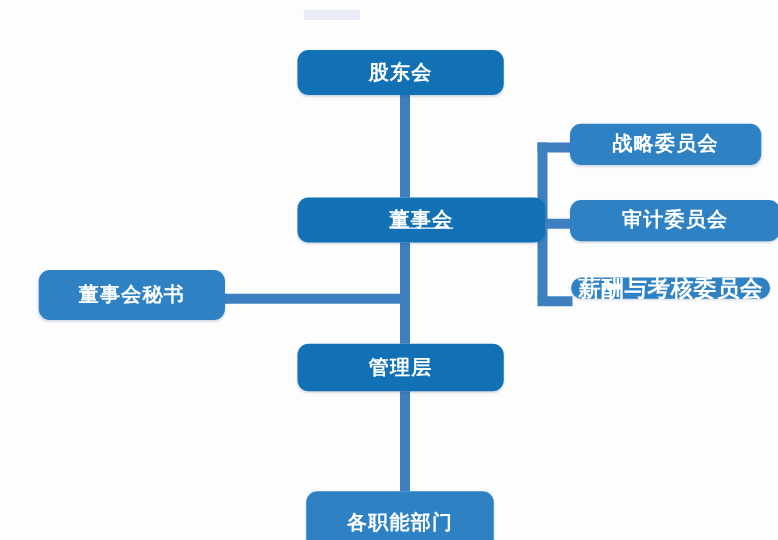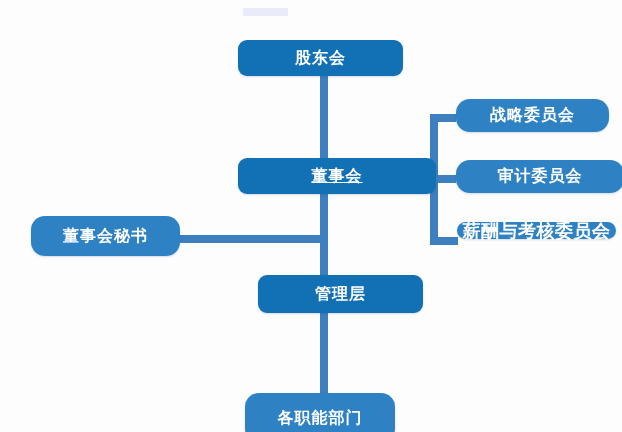--- a/index.html
+++ b/index.html
@@ -27,21 +27,21 @@
     justify-content: center;
     color: var(--text);
     font-weight: bold;
     font-size: 16px;
     letter-spacing: 1px;
     border-radius: 9px;
     box-shadow: 0 1px 2px rgba(20, 60, 110, 0.18);
     white-space: nowrap;
   }
   .node.dark  { background: var(--primary-dark); }
-  .node.light { background: var(--primary-light); border-radius: 14px; }
+  .node.light { background: var(--primary-light); }
   .line {
     position: absolute;
     background: var(--line);
   }
   .line.v { width: 2px; }
   .line.h { height: 2px; }
   .crop-artifact {
     position: absolute;
     background: #e9ecf8;
   }
@@ -61,21 +61,21 @@
   <div class="line v" style="left:422px; top:106px; height:124px;"></div>
   <div class="line h" style="left:422px; top:106px; width:26px;"></div>
   <div class="line h" style="left:422px; top:229px; width:28px;"></div>
 
   <div class="node dark" style="left:230px; top:32px; width:165px; height:36px;">股东会</div>
 
   <div class="node dark" style="left:230px; top:150px; width:198px; height:36px;text-decoration:underline;">董事会</div>
 
   <div class="node light" style="left:23px; top:208px; width:149px; height:40px;">董事会秘书</div>
 
-  <div class="node dark" style="left:230px; top:267px; width:165px; height:38px;margin-left:20px;">管理层</div>
+  <div class="node dark" style="left:230px; top:267px; width:165px; height:38px;">管理层</div>
 
   <div class="node light" style="left:237px; top:385px; width:150px; height:50px;">各职能部门</div>
 
   <div class="node light" style="left:448px; top:91px; width:153px; height:33px;">战略委员会</div>
 
   <div class="node light" style="left:448px; top:152px; width:168px; height:33px;">审计委员会</div>
 
   <div class="node light" style="left:449px; top:214px; width:159px; height:17px; font-size:18px; letter-spacing:0.5px;">薪酬与考核委员会</div>
 
 </div>

